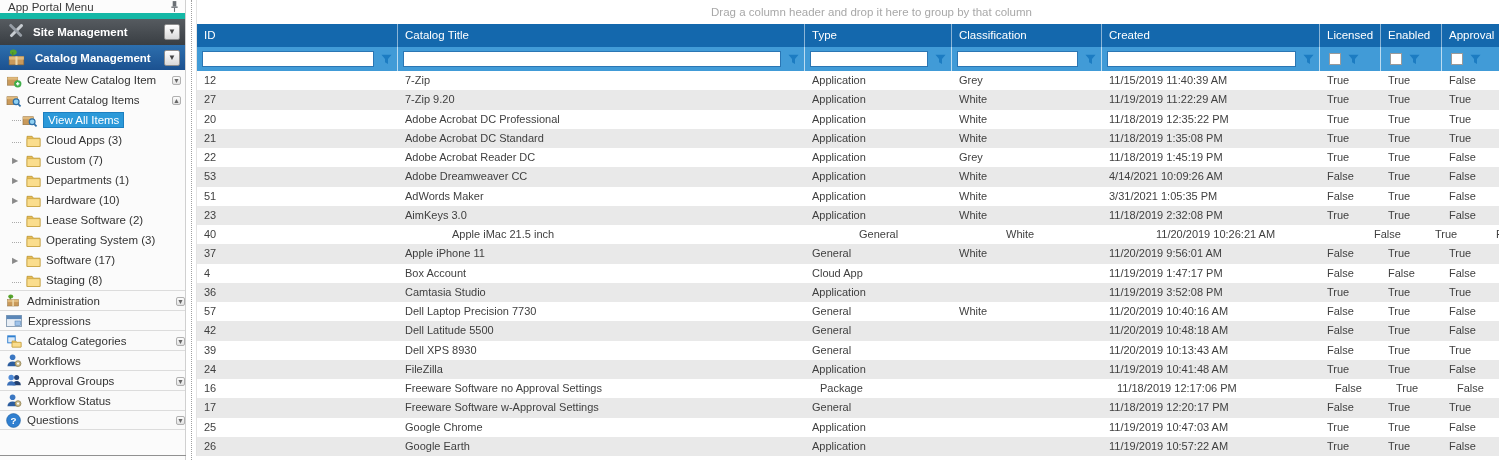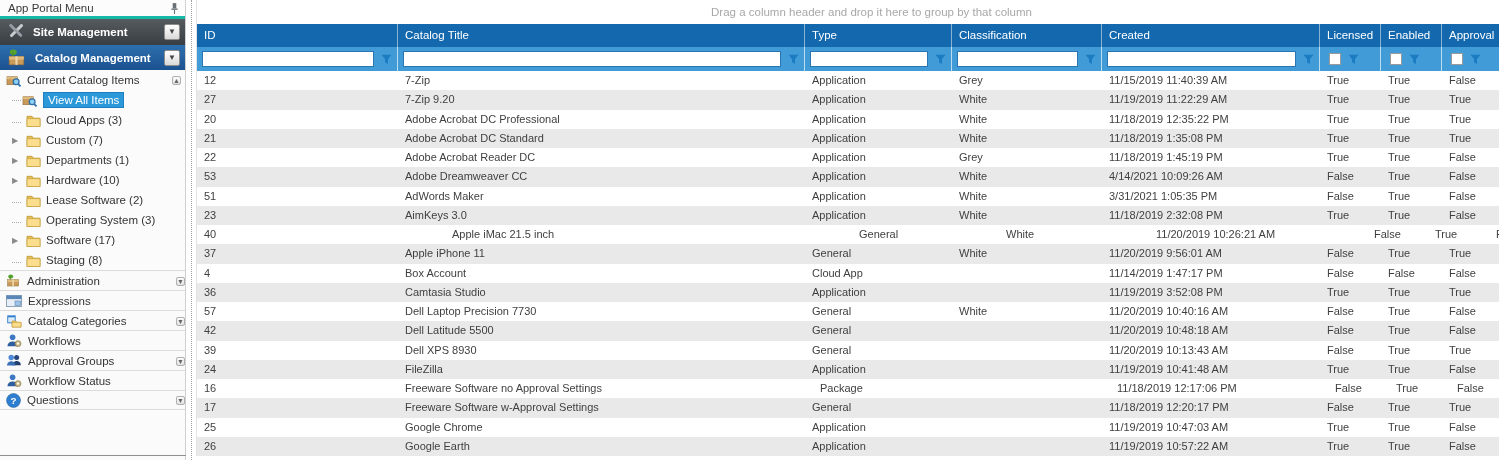--- a/index.html
+++ b/index.html
@@ -4,21 +4,21 @@
 <style>
   * { margin:0; padding:0; box-sizing:border-box; }
   html,body { background:#fff; }
   .app {
     position:relative; width:1499px; height:460px; overflow:hidden;
     font-family:"Liberation Sans", sans-serif; color:#333; display:flex;
     background:#fff; font-size:11.5px;
   }
   
   .sidebar { width:186px; height:460px; background:#fbfbfb; border-right:1px solid #d0d0d0; position:relative; flex:none; }
-  .sb-titlebar { height:19px; display:flex; align-items:center; padding:0 6px 0 8px; background:#fcfcfc; border-bottom:3px solid #14b8a6; color:#3a3a3a; }
+  .sb-titlebar { height:19px; display:flex; align-items:center; padding:0 6px 0 8px; background:#fcfcfc; border-bottom:6px solid #14b8a6; color:#3a3a3a; }
   .sb-titlebar .lbl { flex:1; font-size:11.5px; }
   .section-header { height:26px; display:flex; align-items:center; padding:0 5px 0 7px; color:#fff; font-weight:bold; font-size:11.5px; }
   .section-header.dark { background:linear-gradient(#565b60,#393e43); }
   .section-header.blue { background:linear-gradient(#2d6fae,#1b5190); height:25px; }
   .section-header .lbl { flex:1; margin-left:8px; }
   .dd-btn { width:16px; height:16px; flex:none; background:linear-gradient(#ffffff,#d9d9d9); border:1px solid #8e8e8e; border-radius:2px; color:#444; font-size:8px; line-height:14px; text-align:center; cursor:pointer; }
   .dd-btn.small { width:14px; height:14px; line-height:12px; font-size:7px; background:linear-gradient(#fcfcfc,#e2e2e2); border-color:#b0b0b0; color:#666; }
   .tree { background:#fbfbfb; }
   .titem { height:20px; display:flex; align-items:center; cursor:pointer; }
   .titem .lbl { white-space:nowrap; }
@@ -94,20 +94,34 @@
             </svg>
           </span>
           <span class="lbl">Catalog Management</span>
           <span class="dd-btn">▼</span>
         </div>
       </div>
     <div class="tree" id="tree">
         <div class="titem" style="padding-left: 6px;">
           <span class="icn">
             <svg width="16" height="15" viewBox="0 0 16 16">
+              <rect x="1" y="4.5" width="11" height="8.5" fill="#c9995a" stroke="#8a6a3a" stroke-width="0.6"></rect>
+              <rect x="1" y="4.5" width="11" height="2.6" fill="#e0b97c"></rect>
+              <circle cx="12" cy="11.5" r="3.9" fill="#3fae49"></circle>
+              <rect x="10.2" y="10.8" width="3.6" height="1.4" fill="#fff"></rect>
+              <rect x="11.3" y="9.7" width="1.4" height="3.6" fill="#fff"></rect>
+            </svg>
+          </span>
+          <span class="lbl">Create New Catalog Item</span>
+          <span class="spacer"></span>
+          <span class="ddwrap"><span class="dd-btn small">▼</span></span>
+        </div>
+        <div class="titem" style="padding-left: 6px;">
+          <span class="icn">
+            <svg width="16" height="15" viewBox="0 0 16 16">
               <rect x="0.5" y="4" width="11" height="8.5" fill="#c9995a" stroke="#8a6a3a" stroke-width="0.6"></rect>
               <rect x="0.5" y="4" width="11" height="2.6" fill="#e0b97c"></rect>
               <circle cx="10.3" cy="9.3" r="3.1" fill="#8fd0f2" stroke="#2b6ea8" stroke-width="1.3"></circle>
               <line x1="12.6" y1="11.8" x2="15" y2="14.2" stroke="#2b6ea8" stroke-width="1.8"></line>
             </svg>
           </span>
           <span class="lbl">Current Catalog Items</span>
           <span class="spacer"></span>
           <span class="ddwrap"><span class="dd-btn small">▲</span></span>
         </div>
@@ -479,21 +493,21 @@
           <div class="cell" style="width: 218px;">11/20/2019 9:56:01 AM</div>
           <div class="cell" style="width: 61px;">False</div>
           <div class="cell" style="width: 61px;">True</div>
           <div class="cell" style="width: 57px;">True</div>
         </div>
         <div class="grow">
           <div class="cell" style="width: 201px;">4</div>
           <div class="cell" style="width: 407px;">Box Account</div>
           <div class="cell" style="width: 147px;">Cloud App</div>
           <div class="cell" style="width: 150px;"></div>
-          <div class="cell" style="width: 218px;">11/14/2019 1:47:17 PM</div>
+          <div class="cell" style="width: 218px;">11/19/2019 1:47:17 PM</div>
           <div class="cell" style="width: 61px;">False</div>
           <div class="cell" style="width: 61px;">False</div>
           <div class="cell" style="width: 57px;">False</div>
         </div>
         <div class="grow alt">
           <div class="cell" style="width: 201px;">36</div>
           <div class="cell" style="width: 407px;">Camtasia Studio</div>
           <div class="cell" style="width: 147px;">Application</div>
           <div class="cell" style="width: 150px;"></div>
           <div class="cell" style="width: 218px;">11/19/2019 3:52:08 PM</div>

